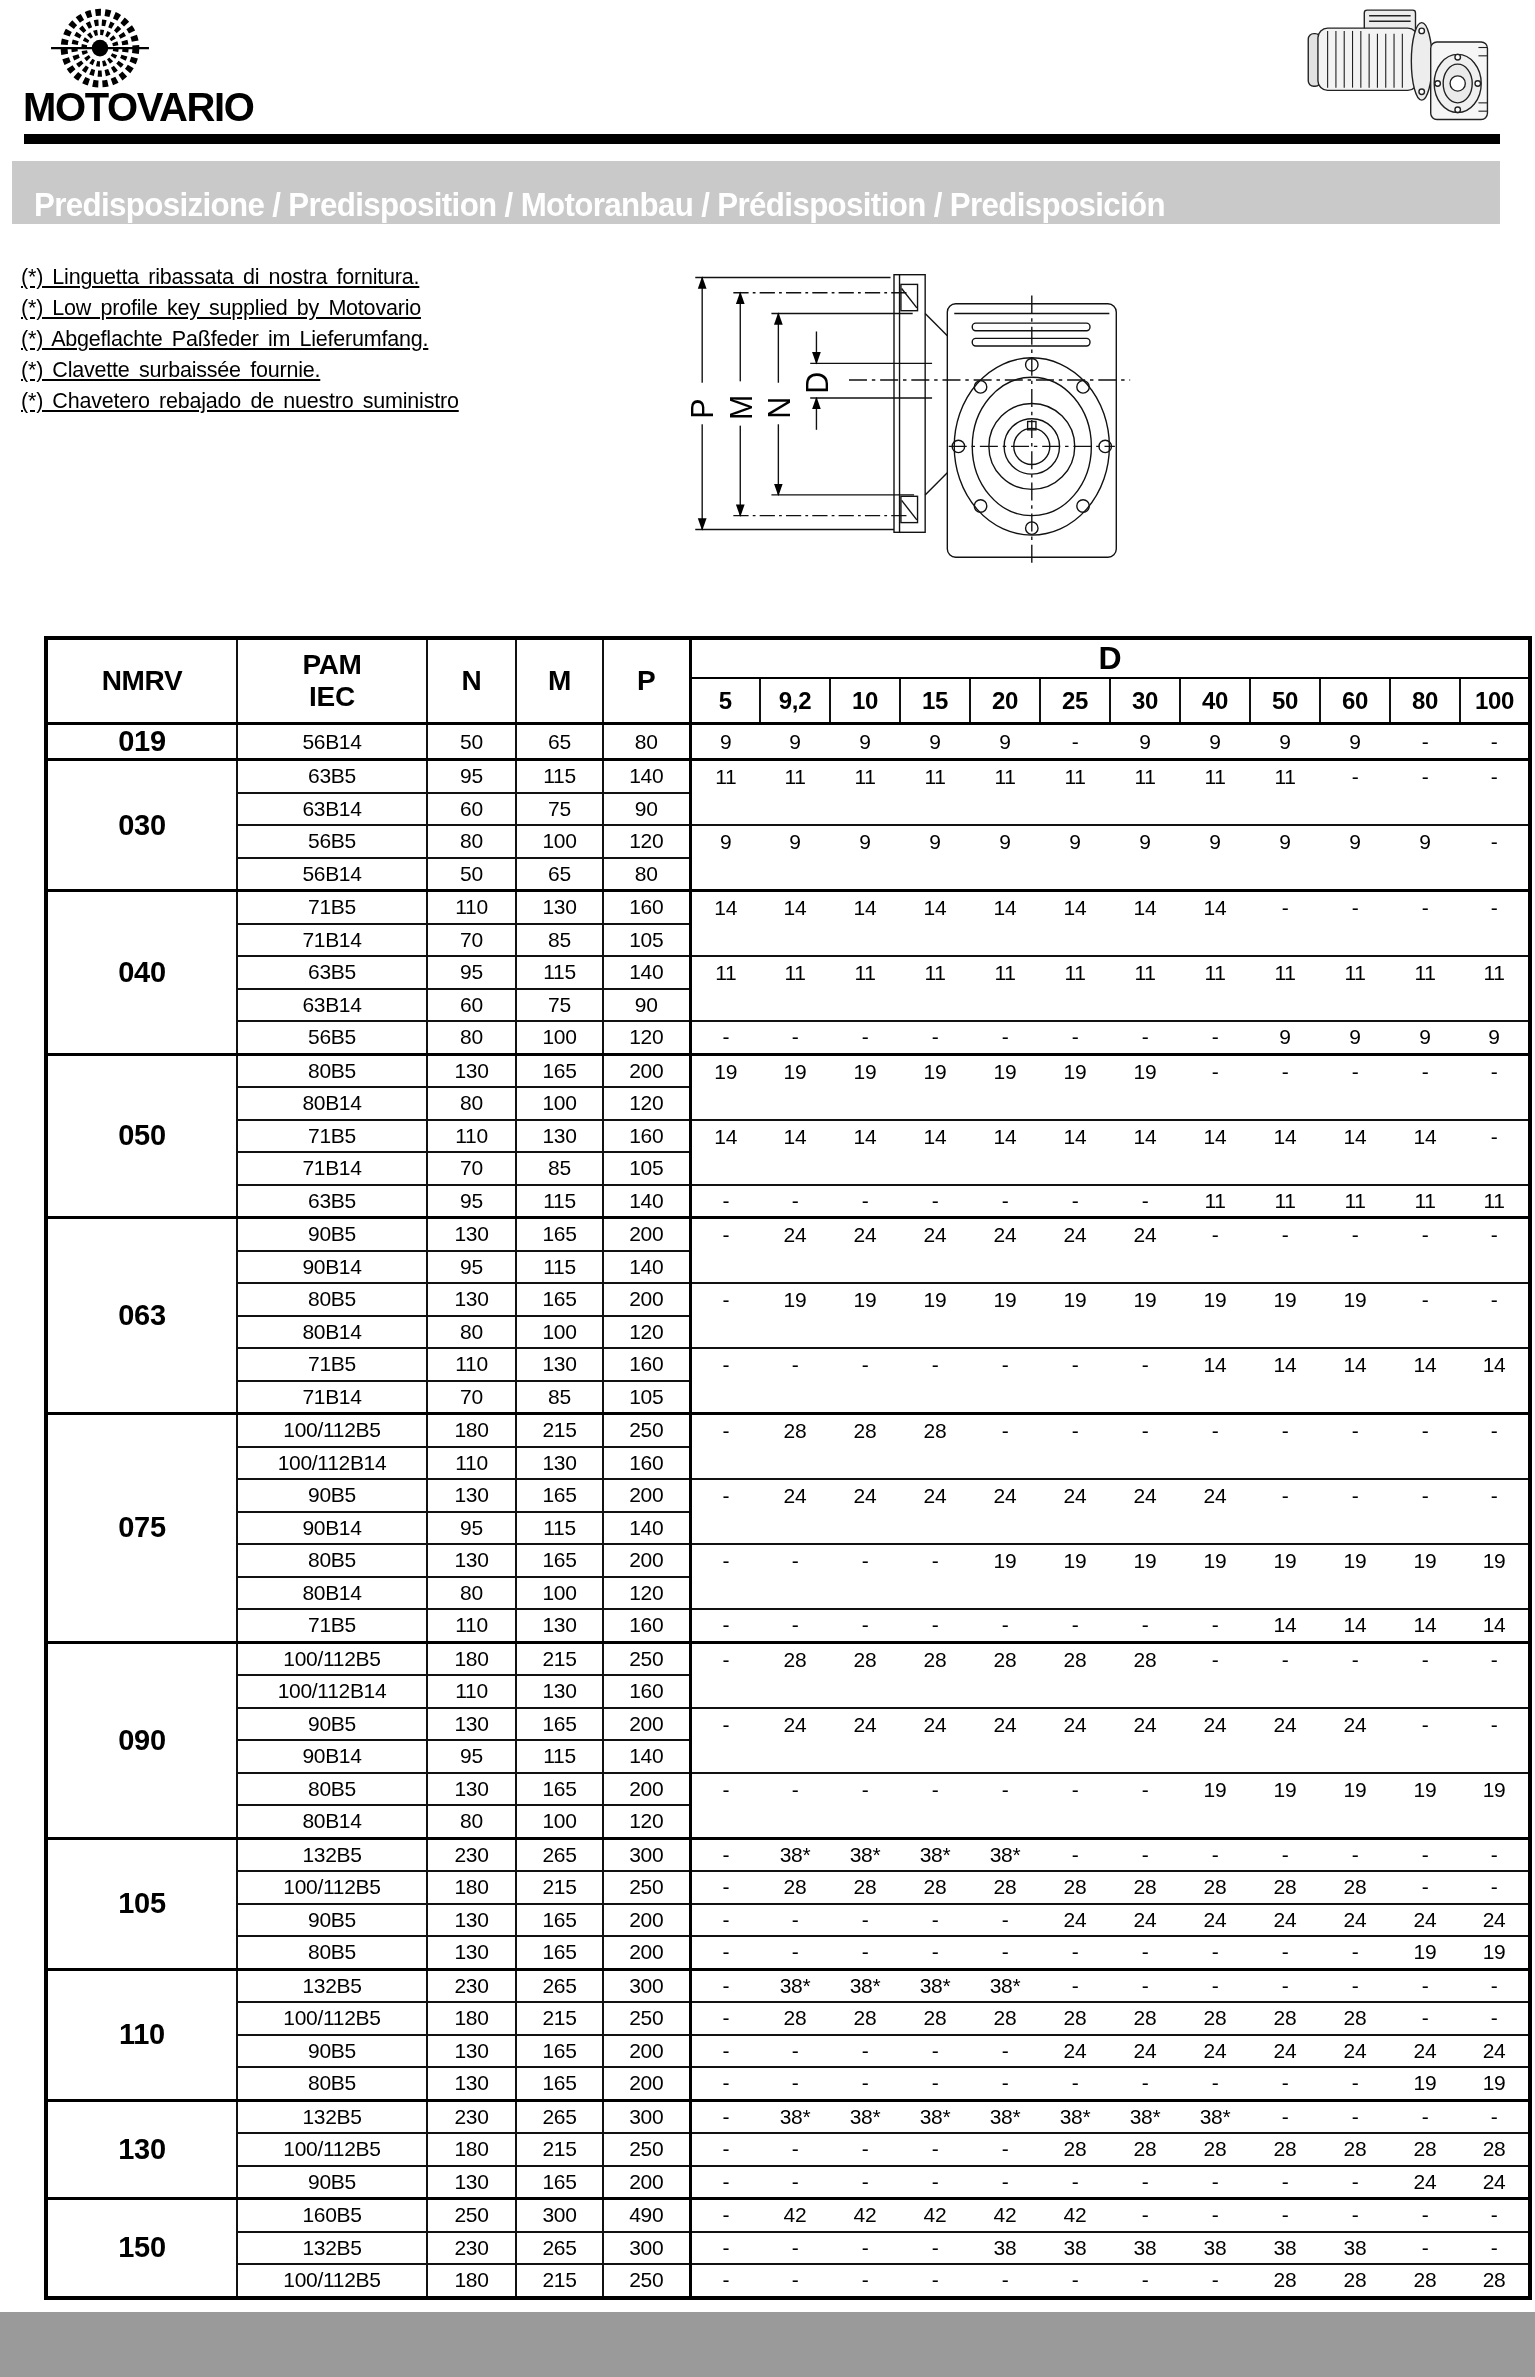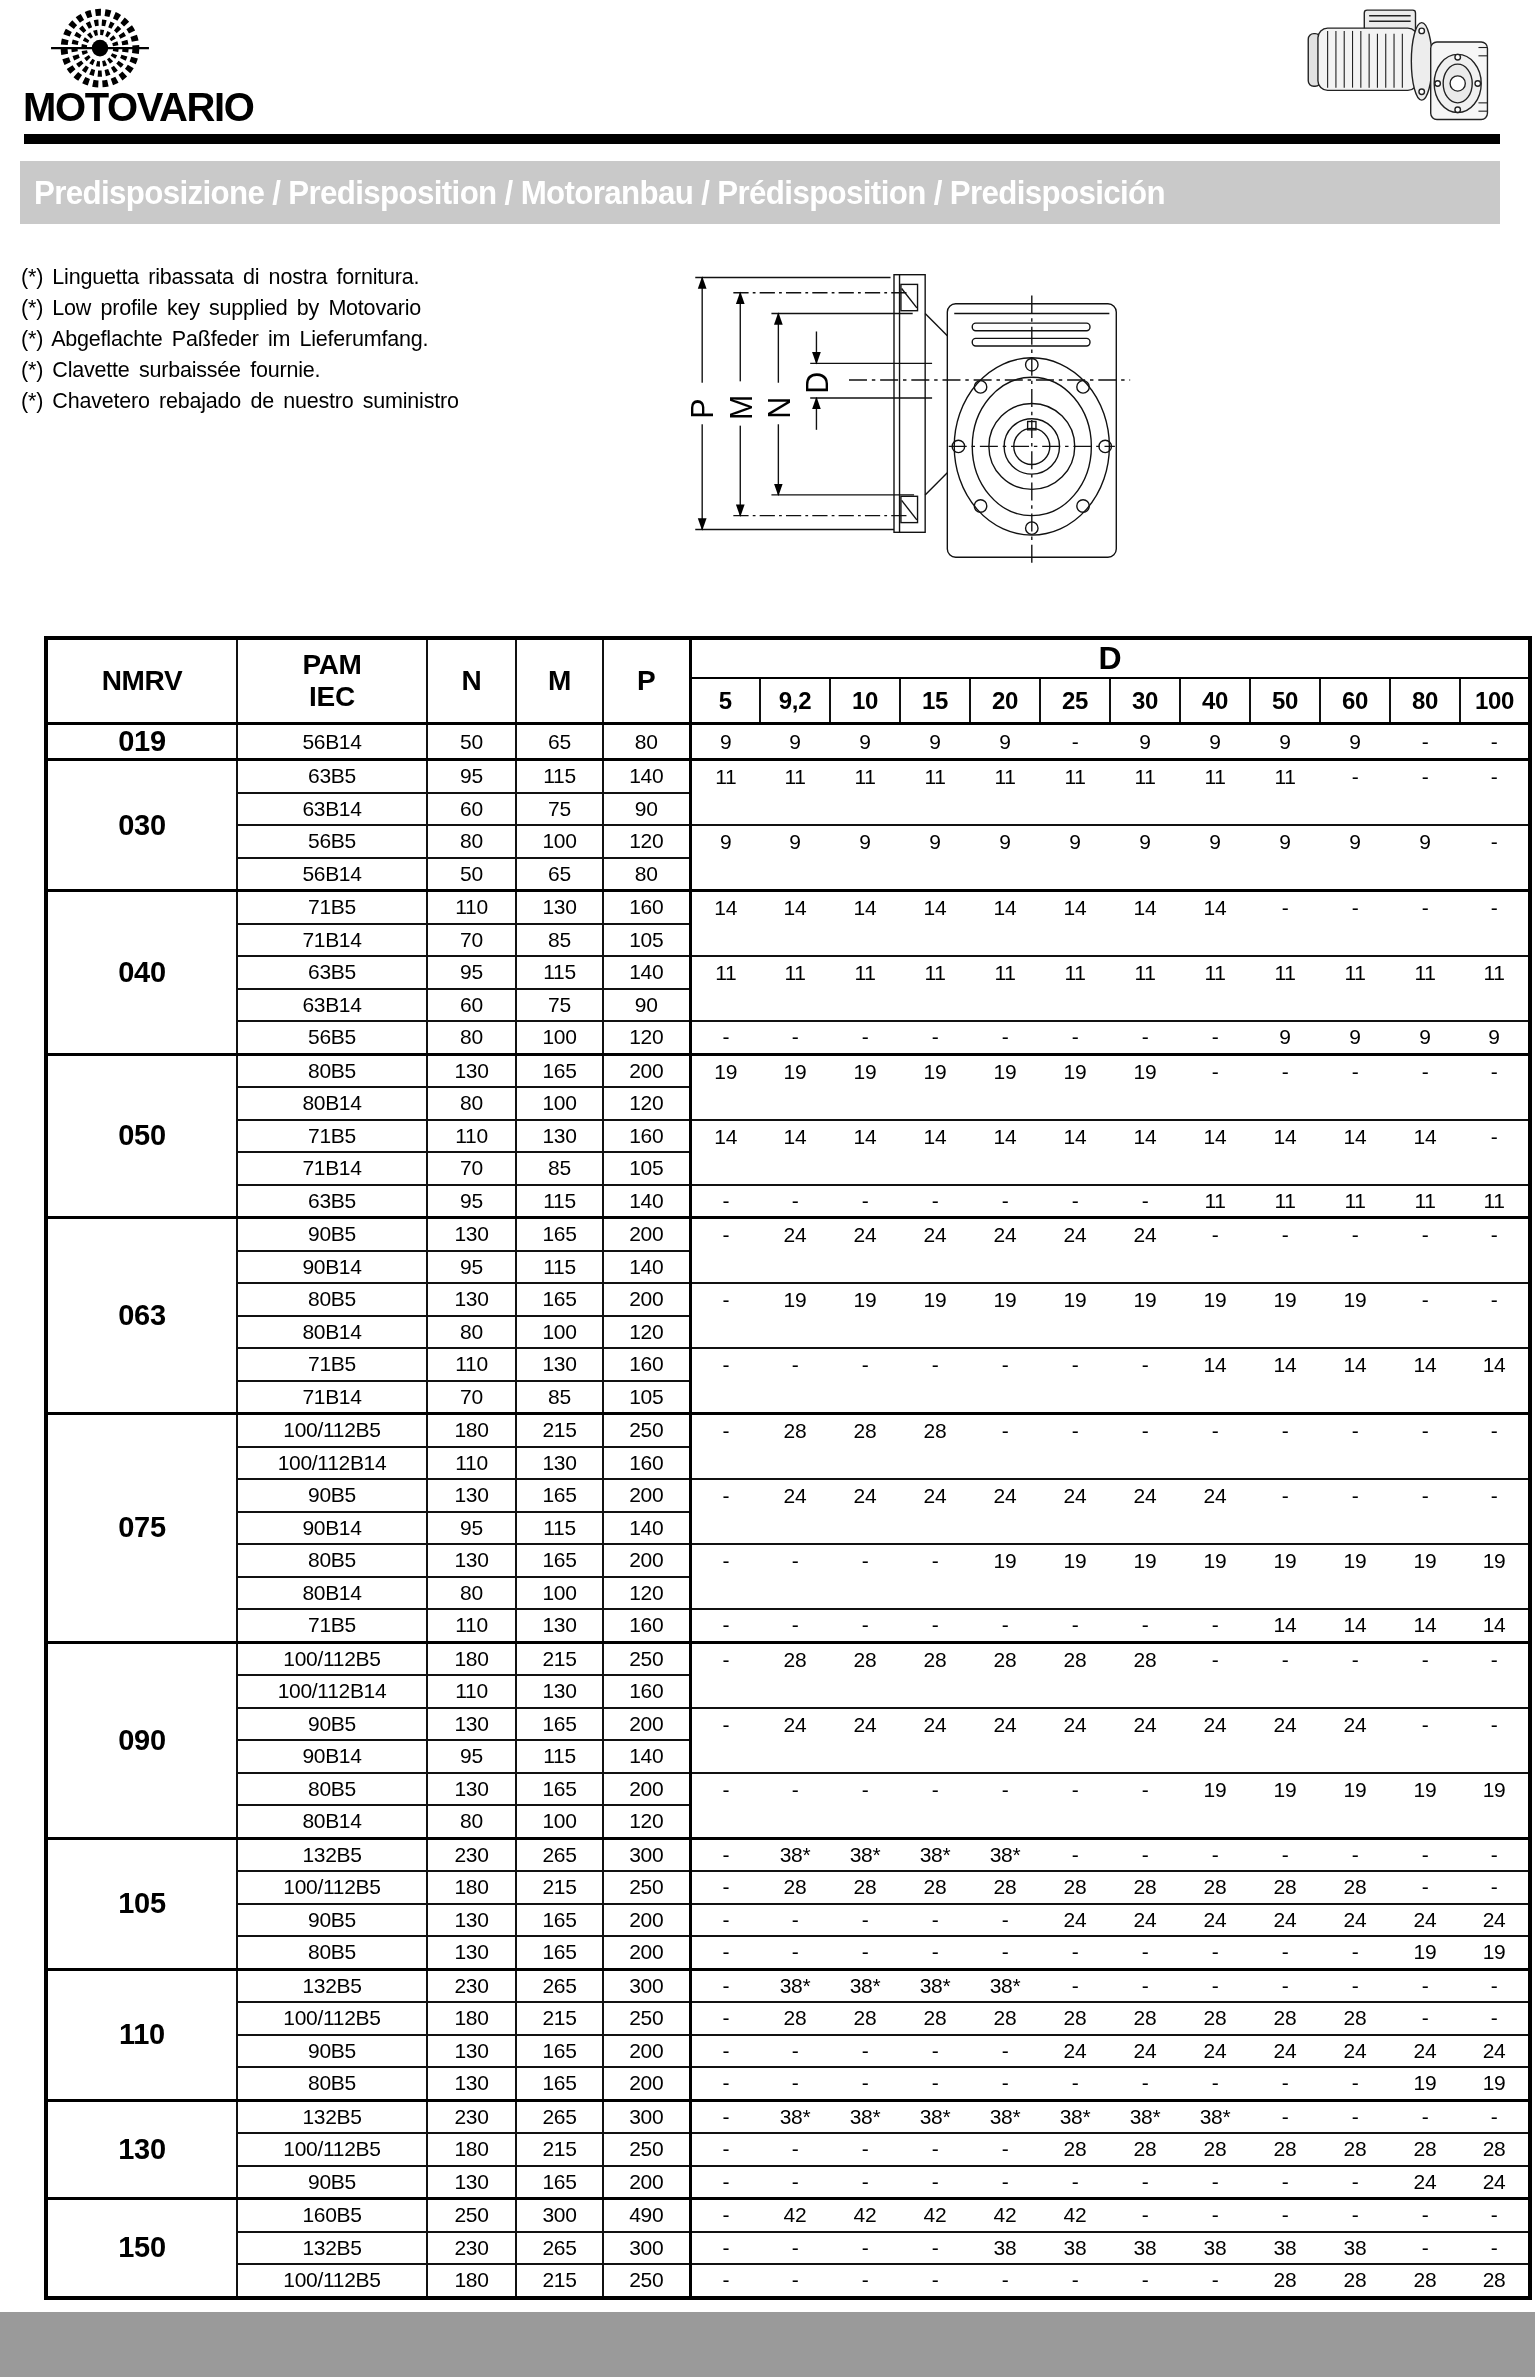--- a/index.html
+++ b/index.html
@@ -5,26 +5,26 @@
   html,body{margin:0;padding:0;background:#9a9a9a;}
   .page{position:relative;width:1535px;height:2312px;background:#ffffff;overflow:hidden;
         font-family:"Liberation Sans", sans-serif;color:#000;}
   
   .logo-gear{position:absolute;left:48px;top:4.2px;}
   .wordmark{position:absolute;left:23px;top:85px;font-size:40px;font-weight:bold;
             letter-spacing:-1.4px;color:#000;white-space:nowrap;}
   .gearmotor{position:absolute;left:1297px;top:5.5px;}
   .top-rule{position:absolute;left:24px;top:134px;width:1476px;height:10.4px;background:#000;}
   
-  .title-bar{position:absolute;left:20px;top:161px;width:1480px;height:63px;
-             display:flex;align-items:center;}
+  .title-bar{position:absolute;left:12px;top:161px;width:1480px;height:63px;
+             display:flex;align-items:flex-end;padding-left:8px;}
   .title-bar span{font-size:34px;font-weight:bold;padding-left:15.2px;white-space:nowrap;
                   transform:scaleX(0.92);transform-origin:left center;letter-spacing:-0.7px;}
   
-  .notes{position:absolute;left:21px;top:262px;}
+  .notes{position:absolute;left:21px;top:262px;text-decoration:underline;}
   .note-line{font-size:21.5px;line-height:31px;letter-spacing:-0.2px;word-spacing:3.5px;white-space:nowrap;}
   
   .dim-drawing{position:absolute;left:655px;top:247px;}
   
   table.pam{position:absolute;left:44px;top:636px;width:1484px;border-collapse:collapse;
             table-layout:fixed;border:4.2px solid #000;}
   table.pam th, table.pam td{padding:0;text-align:center;vertical-align:middle;
             font-family:"Liberation Sans", sans-serif;letter-spacing:-0.3px;}
   thead th{font-weight:bold;}
   th.h-main{font-size:28px;border-right:2.1px solid #111;}

